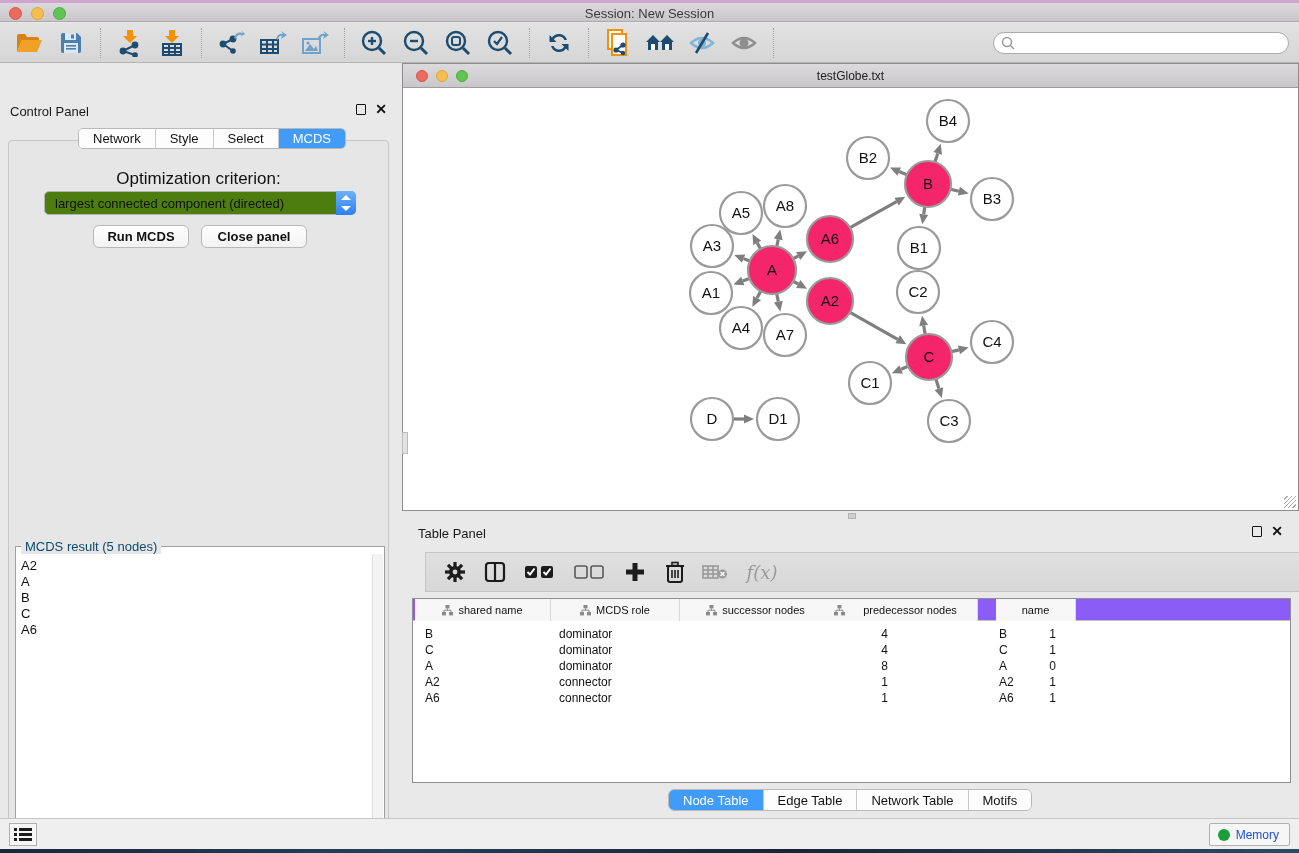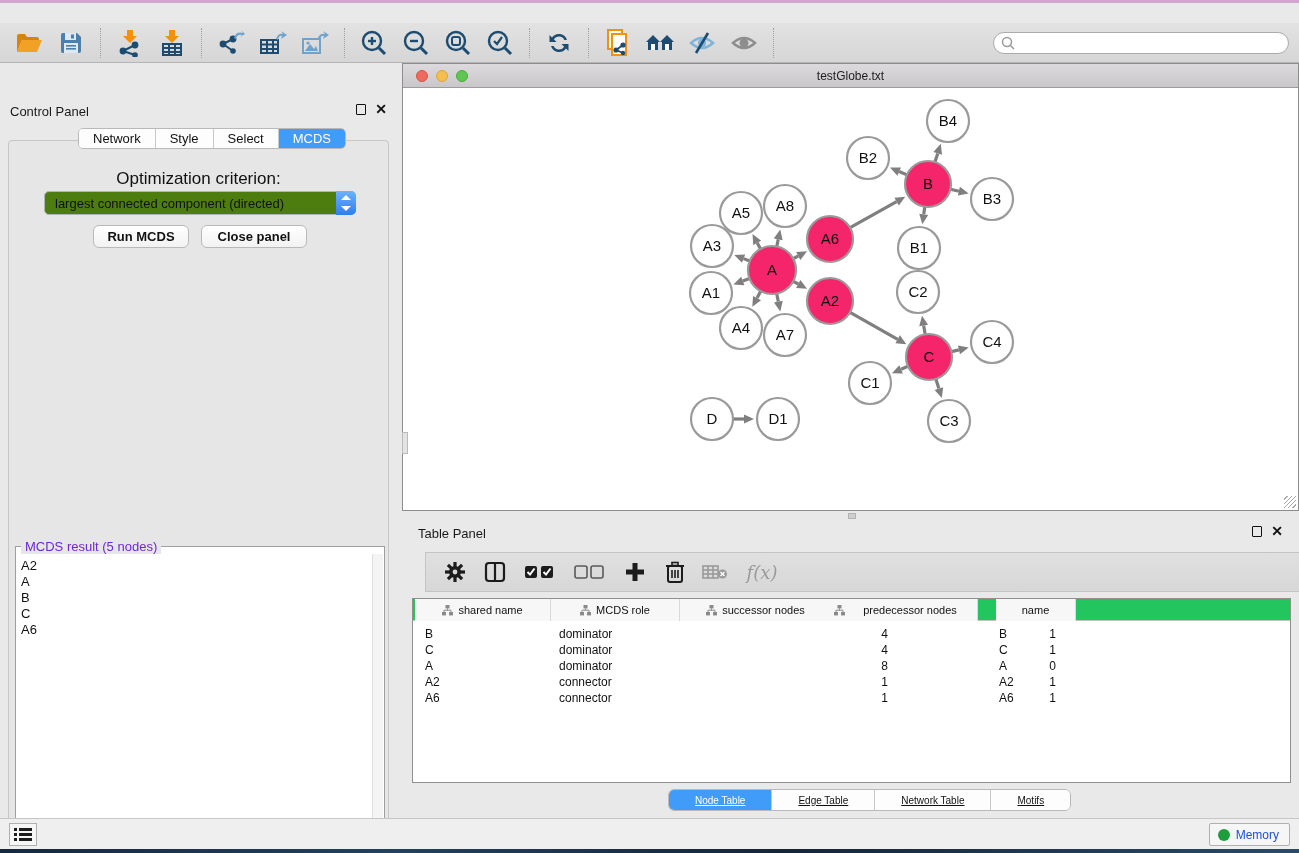--- a/index.html
+++ b/index.html
@@ -64,21 +64,21 @@
             border:1px solid #b9b9b9; border-radius:6px; font-size:13px; color:#111;
             display:flex; align-items:center; justify-content:center;
             font-family:"Liberation Sans",sans-serif;font-weight:bold; }
   .btn-run { left:84px; width:96px; }
   .btn-close { left:192px; width:106px; }
 
   .resultbox { position:absolute; left:6px; top:398px; width:370px; height:347px; }
   .resultbox .rb-border { position:absolute; left:0; top:7px; right:0; bottom:0;
                           border:1px solid #9f9f9f; background:#fff; }
   .rb-title { position:absolute; left:6px; top:0; background:#e6e6e6; padding:0 4px;
-              font-size:13px; color:#6d28d9; z-index:2; }
+              font-size:13px; color:#0c4a6e; z-index:2; }
   .rb-list { position:absolute; left:2px; top:15px; right:14px; bottom:3px; background:#fff;
              font-size:13px; color:#111; padding:4px 0 0 4px; line-height:16px; }
   .rb-scroll { position:absolute; right:2px; top:15px; bottom:3px; width:11px;
                background:#f4f4f4; border-left:1px solid #e0e0e0; }
 
   
   .netwin { position:absolute; left:402px; top:63px; width:897px; height:448px;
             background:#fff; border:1px solid #8d8d8d; }
   .net-titlebar { position:absolute; left:0; top:0; width:100%; height:24px;
                   background:linear-gradient(#dcdadc,#c9c7c9); border-bottom:1px solid #9c9c9c; }
@@ -100,33 +100,33 @@
   .tp-header { position:absolute; left:19px; top:6px; font-size:13px; color:#1a1a1a; }
   .tp-toolbar { position:absolute; left:26px; top:32px; width:1018px; height:40px;
                 background:linear-gradient(#e0e0e0,#d7d7d7); border:1px solid #c4c4c4;
                 display:flex; align-items:center; gap:14px; padding-left:16px; }
   .tp-tool { width:26px; height:26px; display:flex; align-items:center; justify-content:center; }
   .fx-label { font-family:"DejaVu Serif", serif; font-style:italic; font-size:18px; color:#9a9a9a; }
 
   .dtable { position:absolute; left:13px; top:78px; width:879px; height:185px; background:#fff;
             border:1px solid #8f8f8f; overflow:hidden; }
   .dt-headrow { position:absolute; left:0; top:0; height:22px; width:100%;
-                border-bottom:1px solid #c2c2c2; background:#22c55e; }
+                border-bottom:1px solid #c2c2c2; background:#8b5cf6; }
   .dt-hcell { position:absolute; top:0; height:22px; background:#f7f7f7;
               border-right:1px solid #d9d9d9; display:flex; align-items:center;
               justify-content:center; gap:5px; font-size:11px; color:#111; }
   .dt-body { position:absolute; left:0; top:22px; right:0; bottom:0; }
   .dt-cell { position:absolute; height:16px; font-size:12px; color:#111; line-height:16px;
              white-space:nowrap; }
   .num { text-align:right; }
 
   .tp-tabs { position:absolute; left:269px; top:269px; height:22px; display:flex;
              border:1px solid #b9b9b9; border-radius:6px; overflow:hidden; background:#fff; }
-  .tp-tab { padding:0 26px; font-size:10px; color:#111; display:flex; align-items:center;
-            border-right:1px solid #c9c9c9; background:#fdfdfd;text-decoration:underline; }
+  .tp-tab { padding:0 14px; font-size:13px; color:#111; display:flex; align-items:center;
+            border-right:1px solid #c9c9c9; background:#fdfdfd; }
   .tp-tab:last-child { border-right:none; }
   .tp-tab.active { background:#419bf9; color:#fff; }
 
   
   .statusbar { position:absolute; left:0; top:818px; width:100%; height:31px; background:#efefef;
                border-top:1px solid #c6c6c6; }
   .list-btn { position:absolute; left:9px; top:4px; width:28px; height:23px; background:#f6f6f6;
               border:1px solid #b0b0b0; display:flex; align-items:center; justify-content:center; }
   .memory-btn { position:absolute; right:9px; top:4px; height:23px; padding:0 10px 0 8px;
                 background:#f6f6f6; border:1px solid #b0b0b0; border-radius:2px;
@@ -134,20 +134,26 @@
   .memdot { width:12px; height:12px; border-radius:50%; background:#1d9e3c; }
   .deskstrip { position:absolute; left:0; top:849px; width:100%; height:4px;
                background:linear-gradient(90deg,#16283c,#23405c 30%,#152536 60%,#2a4a66); }
 </style>
 </head>
 <body>
 
 <div id="app">
 
   <div class="topstrip"></div>
+  <div class="titlebar">
+    <div class="tl red"></div>
+    <div class="tl yel"></div>
+    <div class="tl grn"></div>
+    <div class="title">Session: New Session</div>
+  </div>
 
   <div class="toolbar">
     <div class="tgroup">
       <div class="tbtn">
         <svg width="28" height="24" viewBox="0 0 28 24">
           <path d="M2 21 L2 5 Q2 3 4 3 L10 3 L12 6 L22 6 Q24 6 24 8 L24 9 L7 9 Z" fill="#d88214"></path>
           <path d="M2 21 L7 9 L27 9 L22 21 Q22 21 20 21 Z" fill="#f0a126"></path>
         </svg>
       </div>
       <div class="tbtn">

